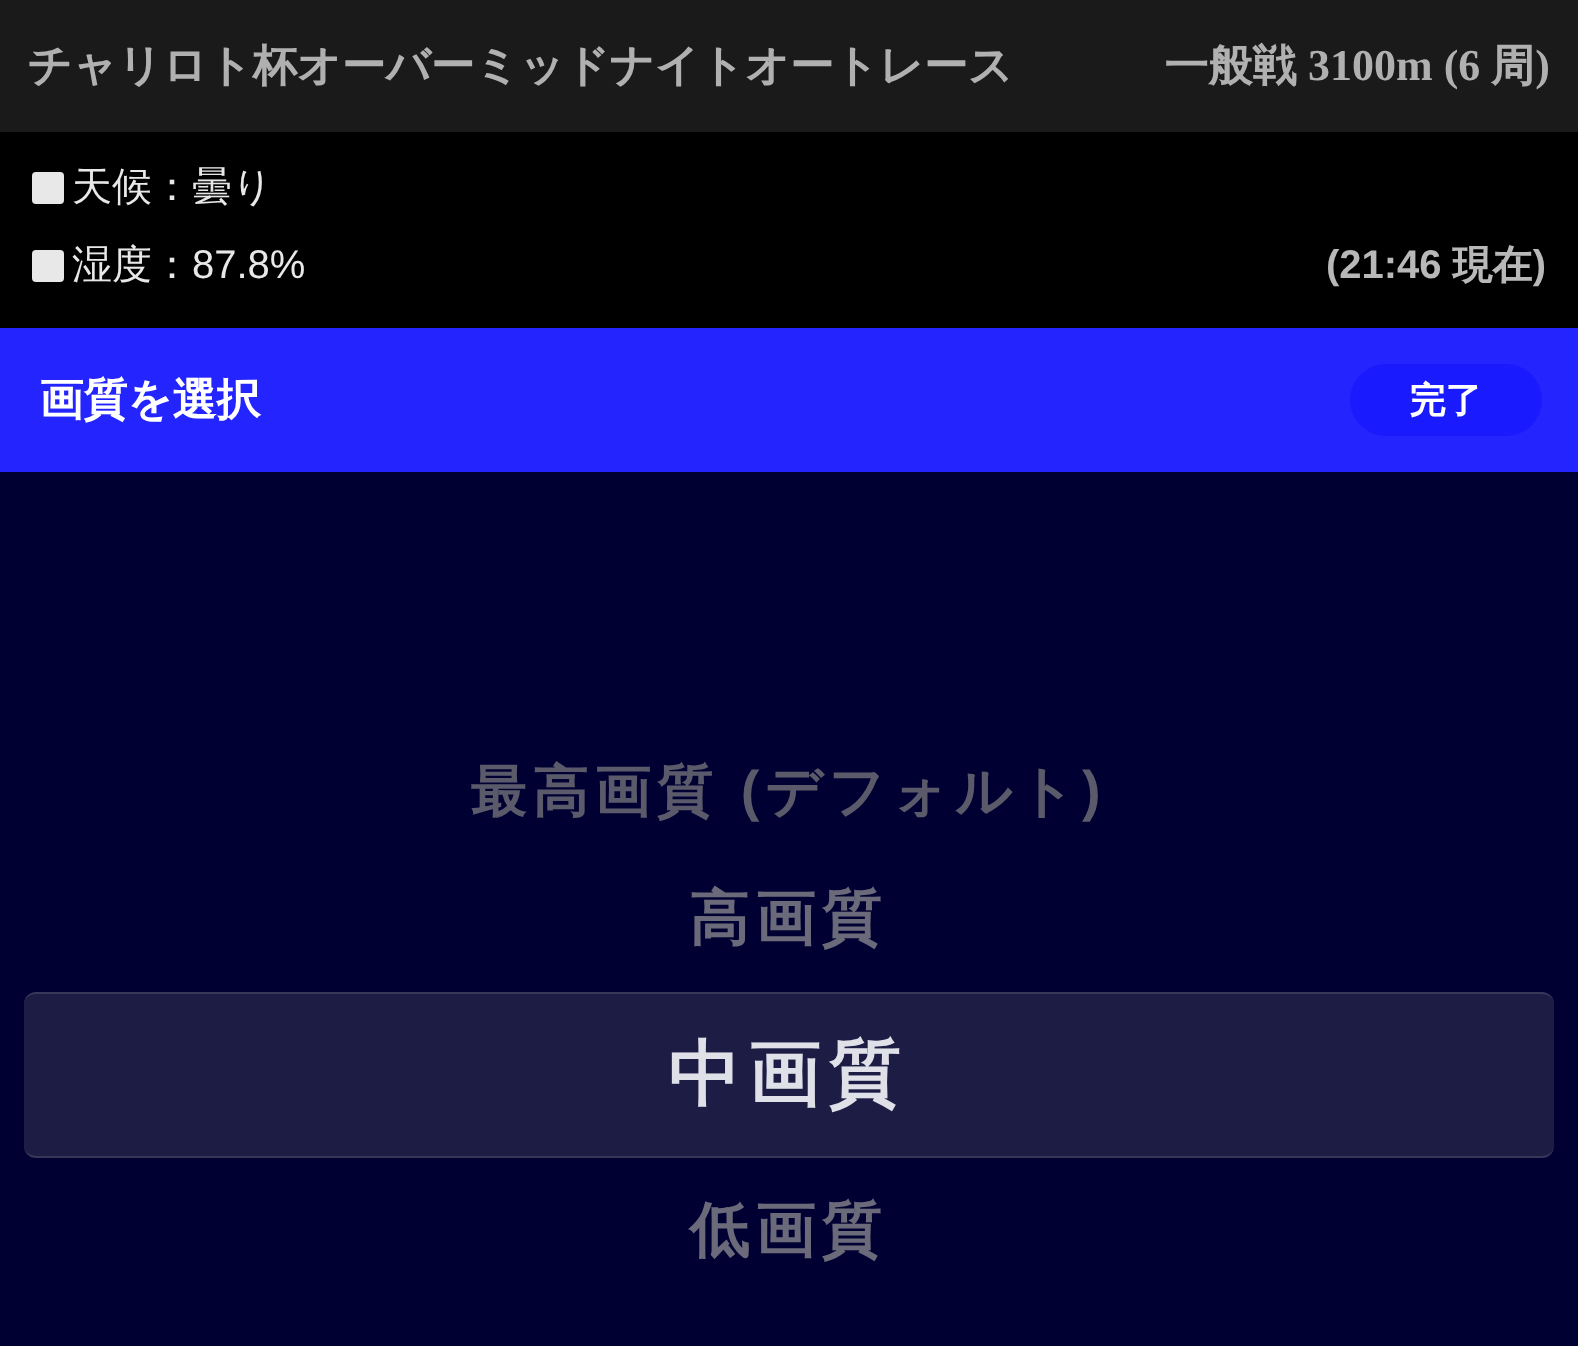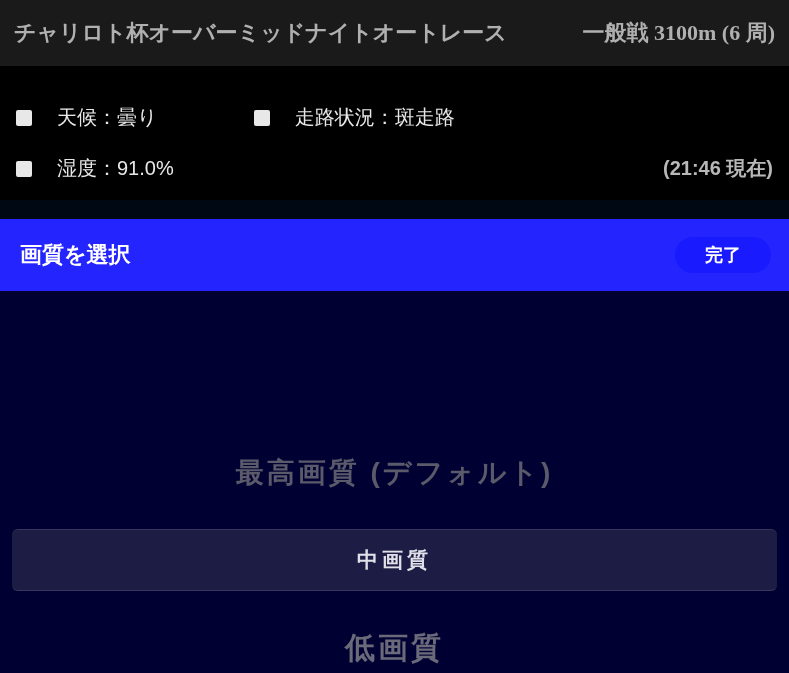--- a/index.html
+++ b/index.html
@@ -1,19 +1,18 @@
 <!DOCTYPE html>
 <html><head>
   <meta charset="utf-8">
   <style>
     * {
       margin: 0;
       padding: 0;
       box-sizing: border-box;
-      gap: 21px;
     }
     body {
       width: 789px;
       height: 673px;
       background: #000814;
       font-family: -apple-system, BlinkMacSystemFont, "Hiragino Sans", sans-serif;
       overflow: hidden;
       position: relative;
     }
     .header {
@@ -39,21 +38,20 @@
       background: #000000;
       padding: 14px 16px 18px 16px;
     }
     .condition-row {
       display: flex;
       align-items: flex-start;
       color: #e8e8e8;
       font-size: 20px;
       font-weight: 500;
       margin-bottom: 12px;
-      margin-top: 24px;
     }
     .condition-row:last-child {
       margin-bottom: 0;
     }
     .condition-item {
       display: flex;
       align-items: center;
       flex: 1;
     }
     .condition-item.wide {
@@ -73,21 +71,20 @@
       font-size: 20px;
       font-weight: 700;
       margin-left: auto;
     }
     .modal-header {
       background: #2424ff;
       padding: 18px 18px 18px 20px;
       display: flex;
       justify-content: space-between;
       align-items: center;
-      margin-top: 19px;
     }
     .modal-title {
       color: #ffffff;
       font-size: 22px;
       font-weight: 700;
     }
     .done-button {
       background: #1a1aff;
       color: #ffffff;
       font-size: 18px;
@@ -123,21 +120,21 @@
       color: #5a5a6a;
       font-size: 28px;
     }
     .picker-option.near {
       color: #6a6a7a;
       font-size: 30px;
     }
     .picker-option.selected {
       color: #e0e0e8;
       background: rgba(80, 80, 100, 0.35);
-      font-size: 21px;
+      font-size: 36px;
       font-weight: 700;
       letter-spacing: 4px;
       padding: 16px 0;
       border-top: 1px solid rgba(120, 120, 140, 0.3);
       border-bottom: 1px solid rgba(120, 120, 140, 0.3);
       margin: 4px 12px;
       border-radius: 6px;
       width: calc(100% - 24px);
     }
   </style>
@@ -148,39 +145,36 @@
   <div class="race-title">チャリロト杯オーバーミッドナイトオートレース</div>
   <div class="race-info">一般戦 3100m (6 周)</div>
 </div>
 
 <div class="conditions">
   <div class="condition-row">
     <div class="condition-item">
       <span class="checkbox"></span>
       <span>天候：曇り</span>
     </div>
-    <div class="condition-item wide">
-      <span class="checkbox"></span>
-      <span>走路状況：斑走路</span>
-    </div>
     <div style="flex:1"></div>
   </div>
   <div class="condition-row">
     <div class="condition-item wide">
       <span class="checkbox"></span>
-      <span>湿度：91.0%</span>
+      <span>湿度：87.8%</span>
     </div>
     <div class="timestamp">(21:46 現在)</div>
   </div>
 </div>
 
 <div class="modal-header">
   <div class="modal-title">画質を選択</div>
   <button class="done-button">完了</button>
 </div>
 
 <div class="picker-area">
   <div class="picker-options">
     <div class="picker-option far">最高画質 (デフォルト)</div>
+    <div class="picker-option near">高画質</div>
     <div class="picker-option selected">中画質</div>
     <div class="picker-option near">低画質</div>
   </div>
 </div>
 
 </body></html>

